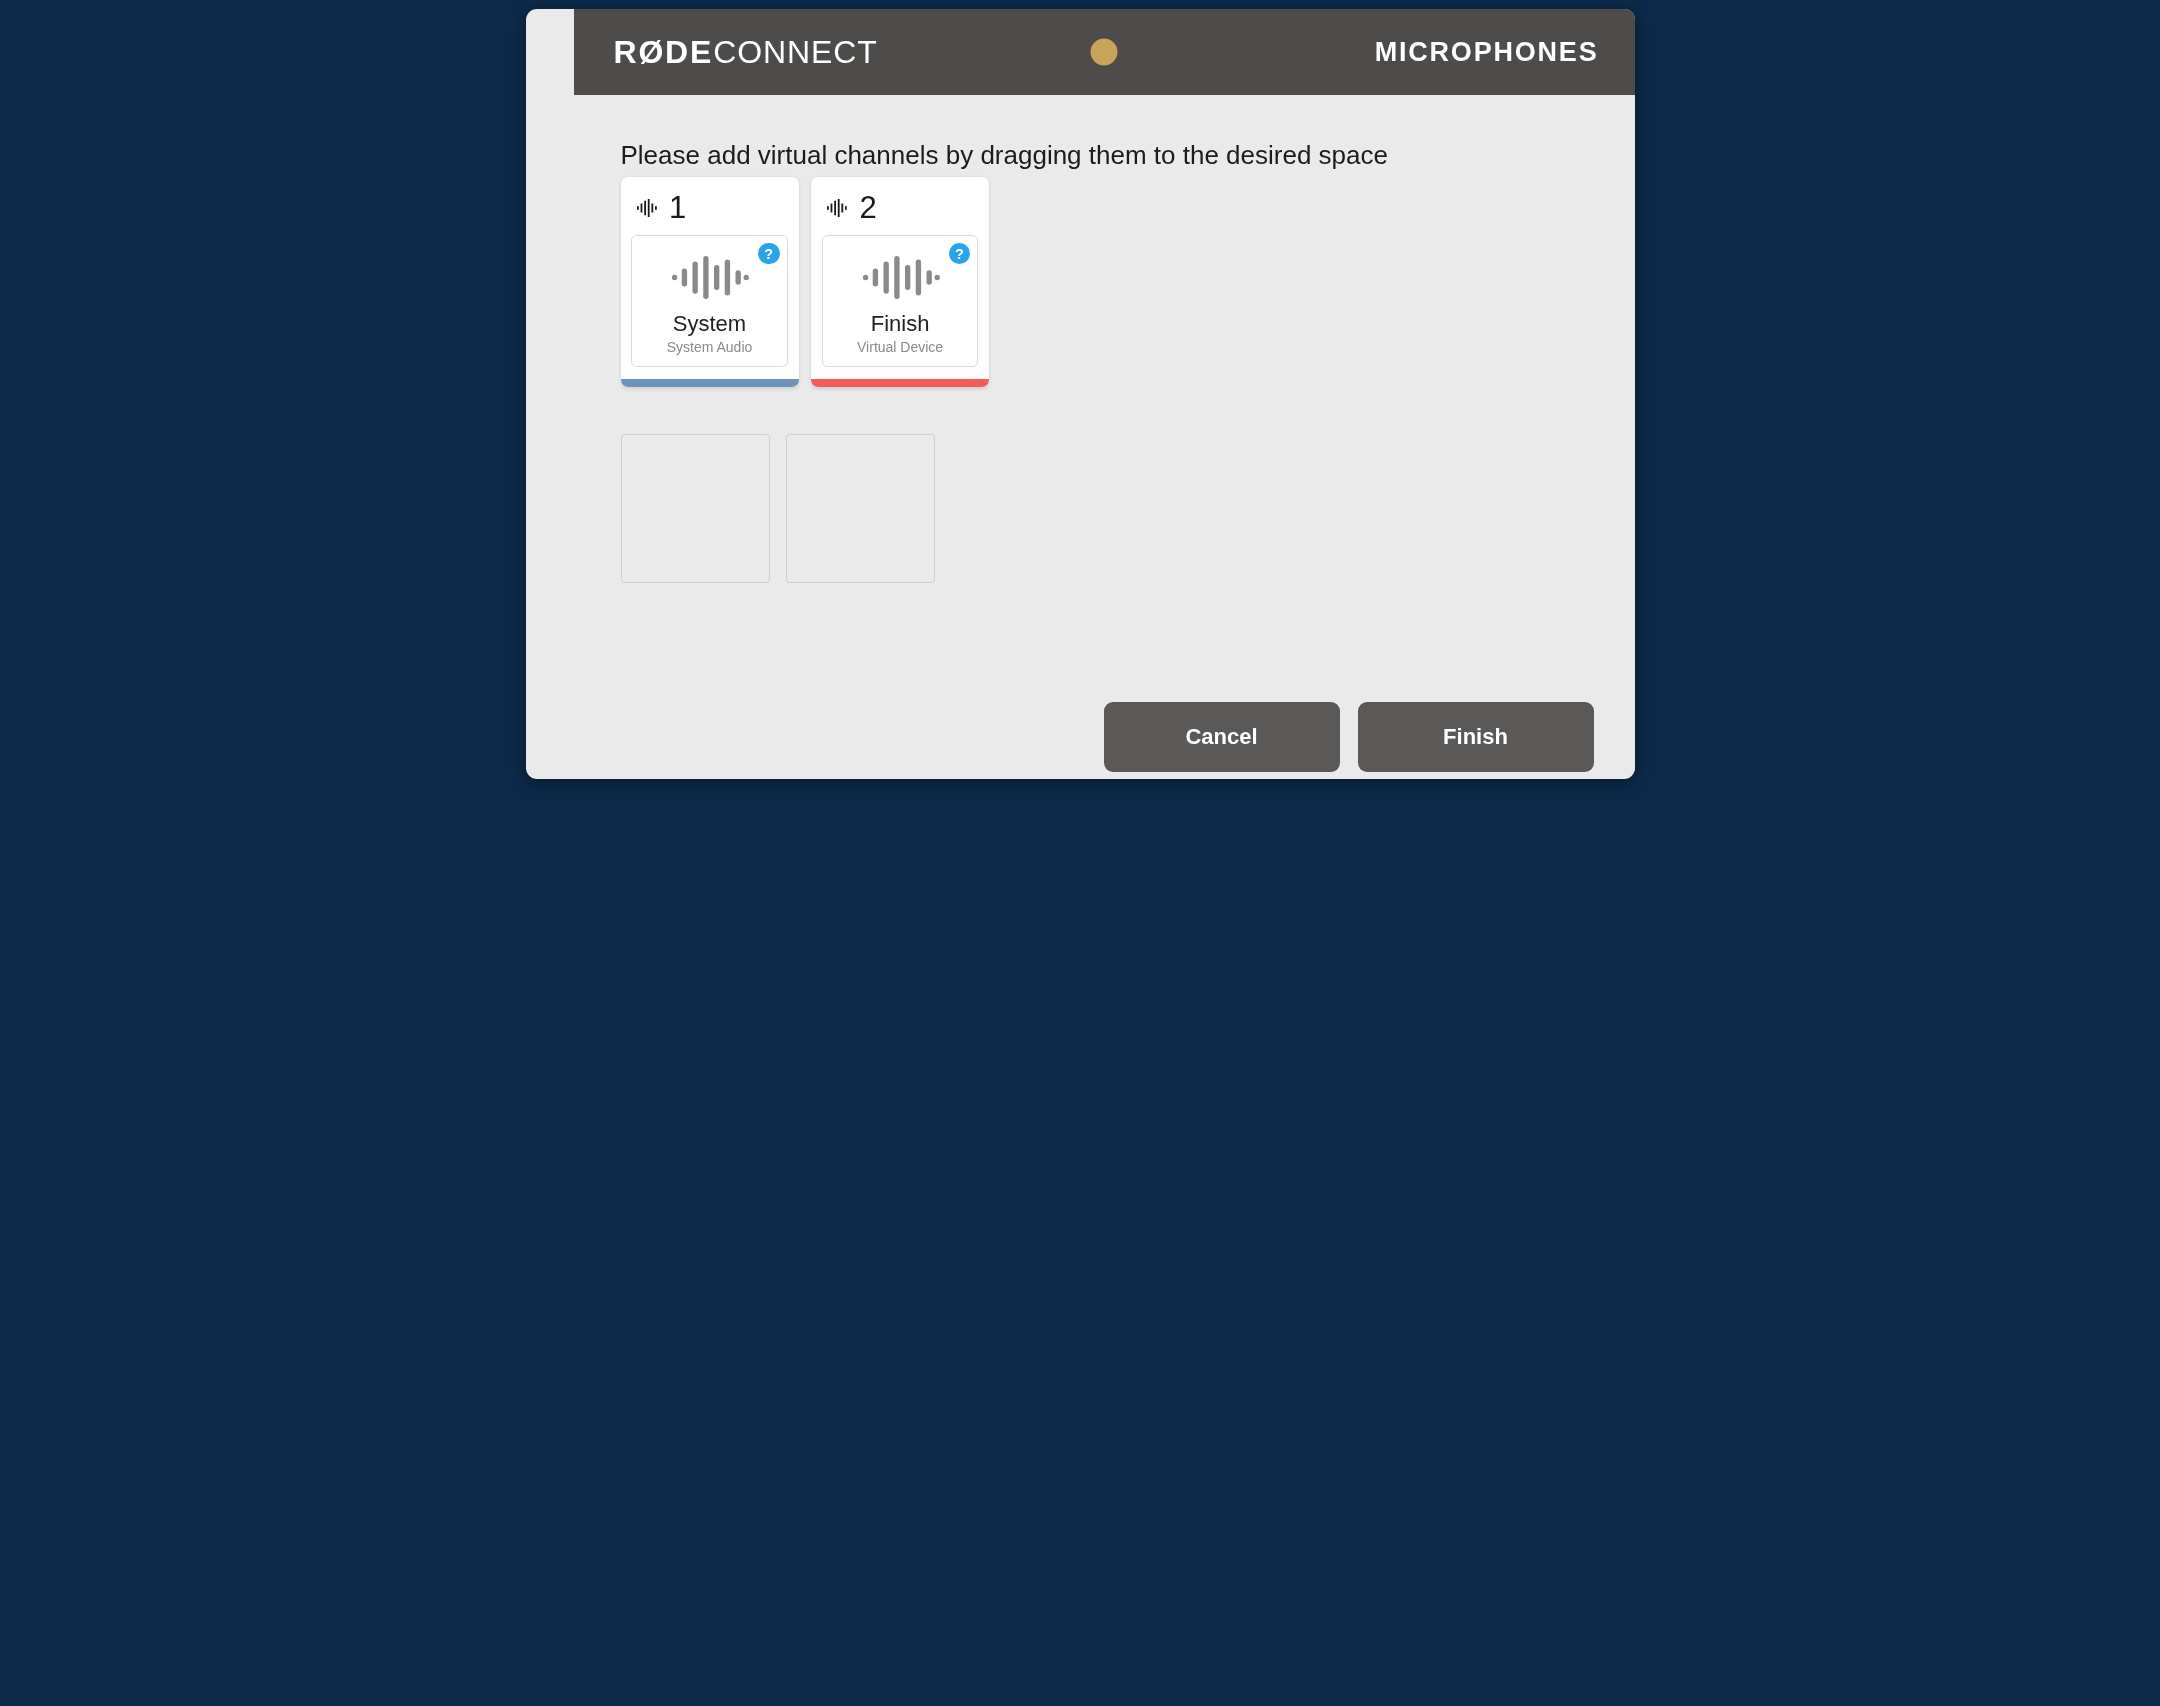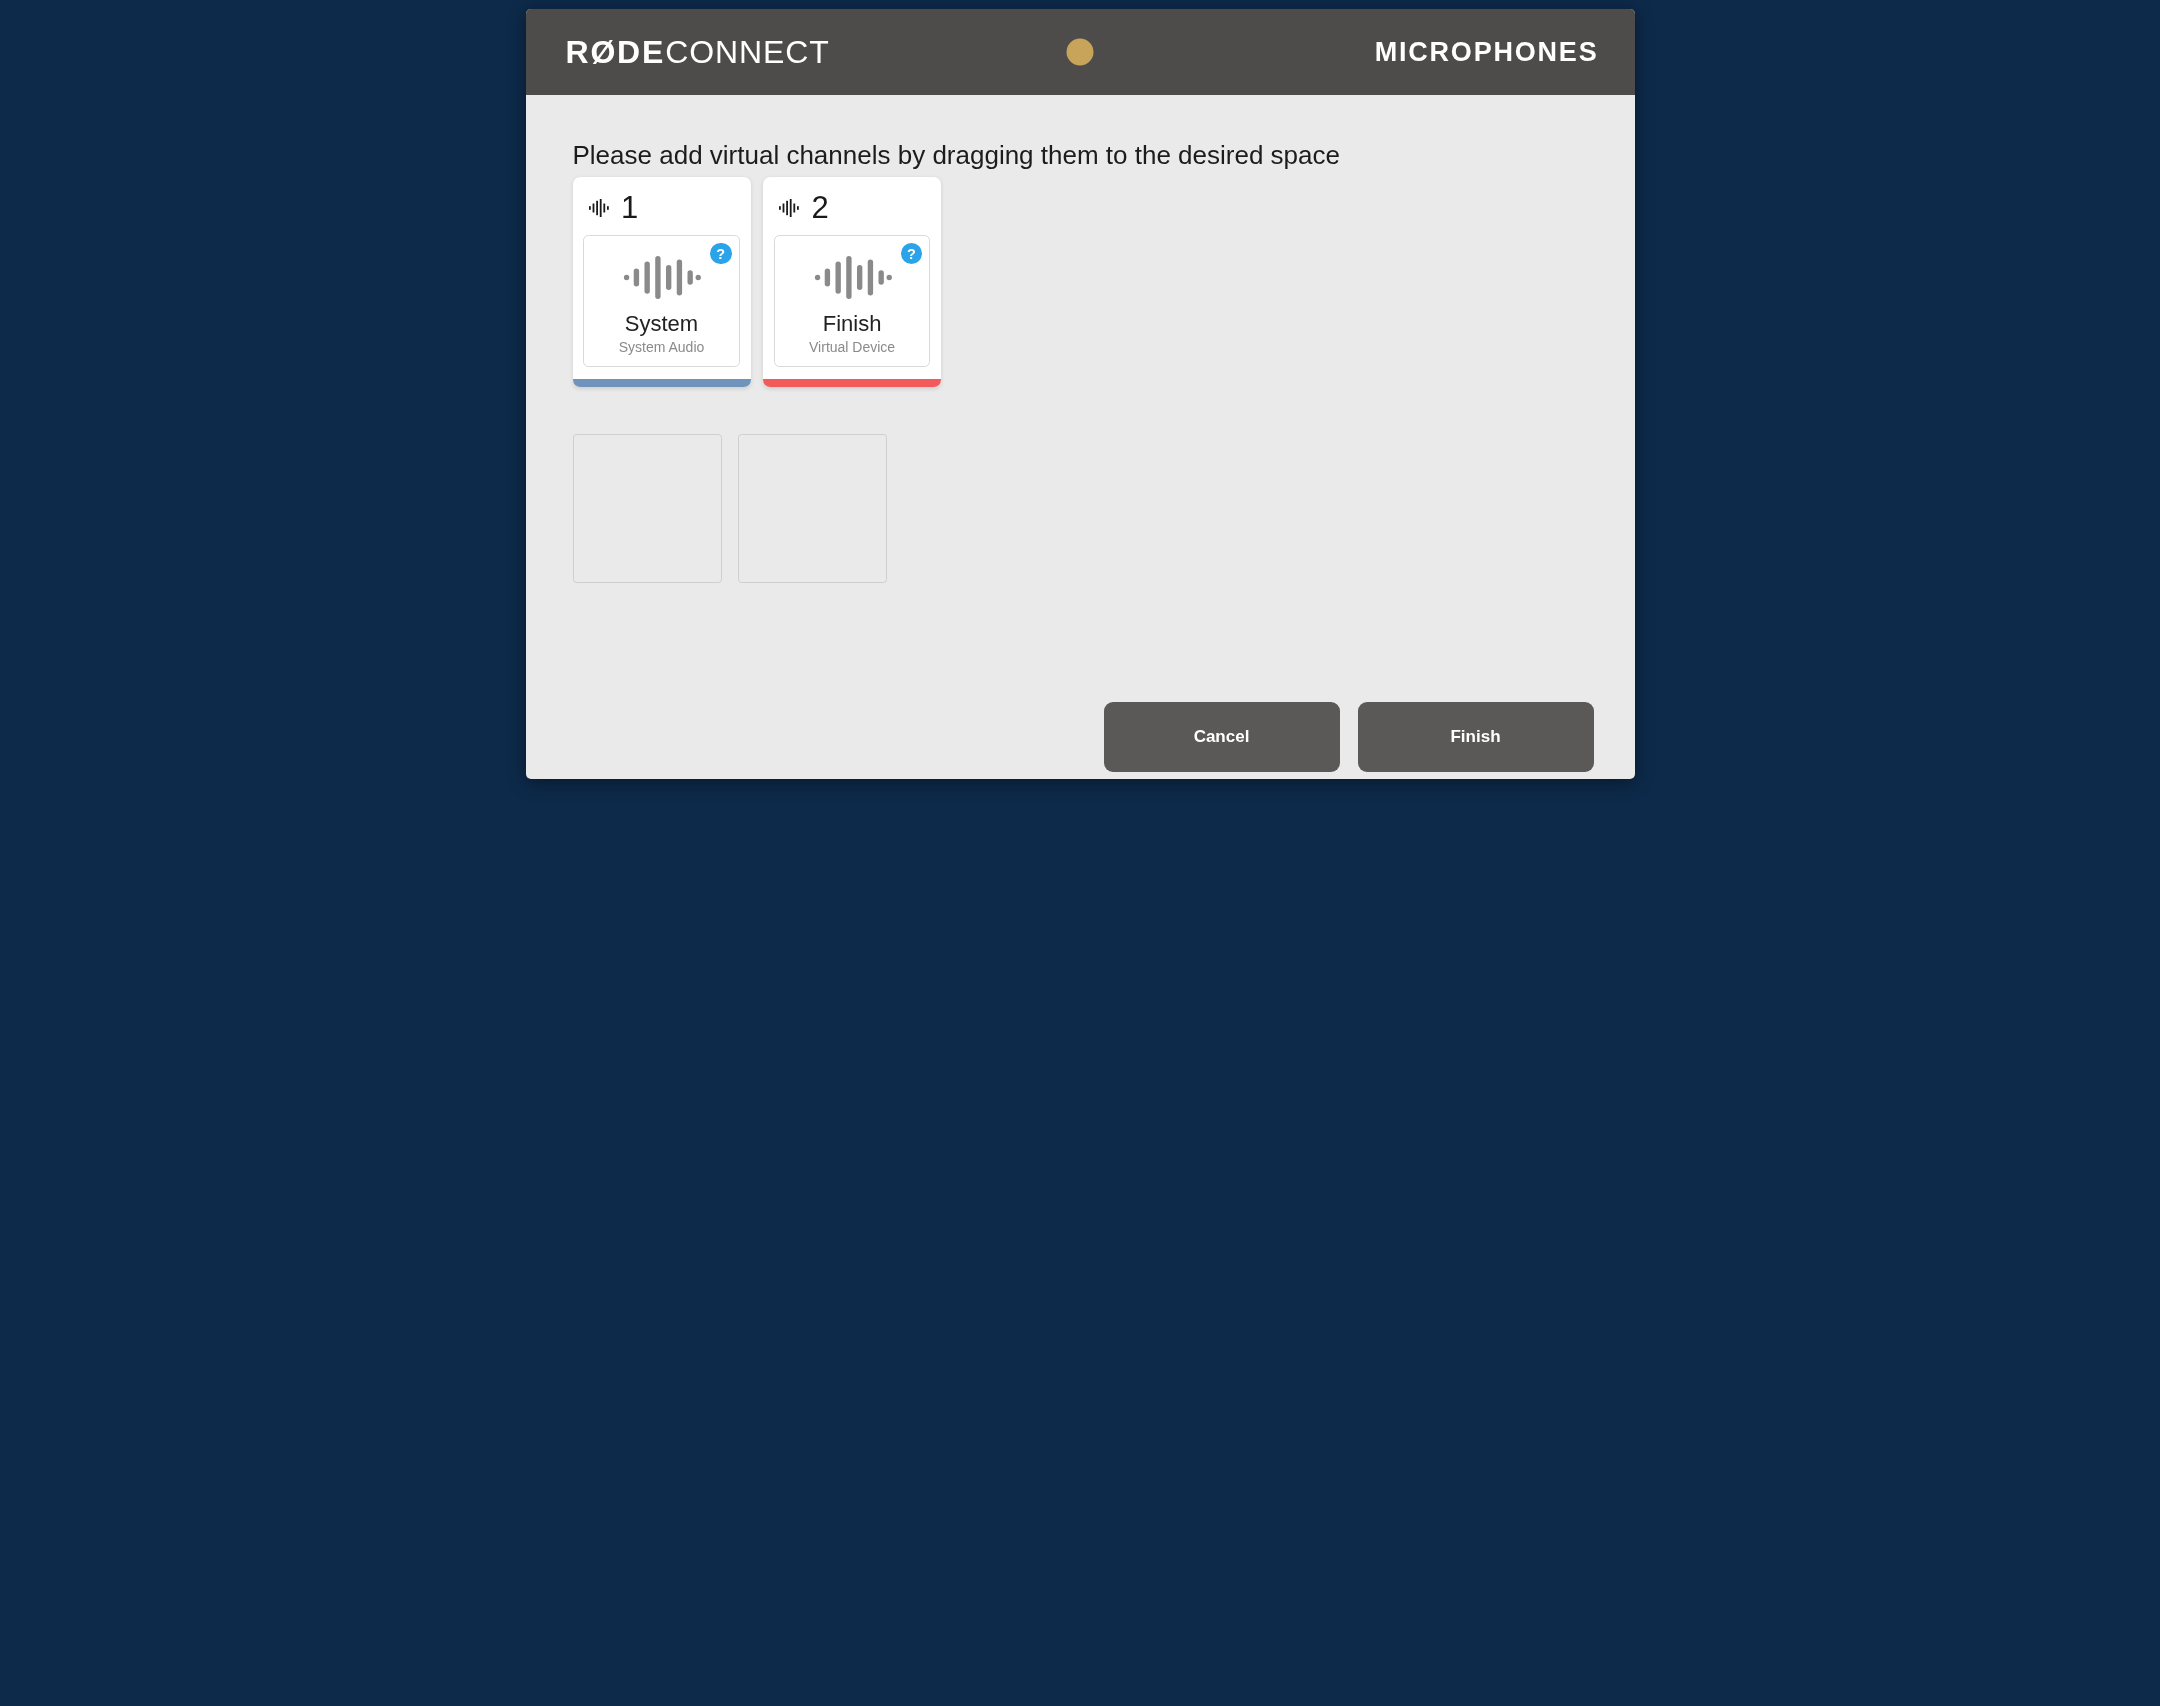--- a/index.html
+++ b/index.html
@@ -7,24 +7,25 @@
   body {
     font-family: -apple-system, BlinkMacSystemFont, "Segoe UI", "Helvetica Neue", Arial, sans-serif;
     background: #0d2a4a;
     display: flex;
     align-items: flex-start;
     justify-content: center;
   }
   .window {
     width: 1109px;
     background: #eaeaea;
-    border-radius: 5px;
+    border-radius: 11px;
     overflow: hidden;
     box-shadow: 0 3.6px 18px rgba(0,0,0,0.4);
     margin-top: 9px;
+    padding-left: 48px;
   }
   .titlebar {
     background: #4e4c4a;
     height: 86px;
     display: flex;
     align-items: center;
     justify-content: space-between;
     padding: 0 36px 0 40px;
     position: relative;
   }
@@ -155,21 +156,21 @@
     display: flex;
     gap: 18px;
   }
   .btn {
     width: 236px;
     height: 70px;
     background: #5b5957;
     color: #fff;
     border: none;
     border-radius: 9px;
-    font-size: 17px;
+    font-size: 22px;
     font-weight: 700;
     cursor: pointer;
   }
   svg { display: block; }
 </style>
 </head>
 <body>
 
 <div class="window">
 

